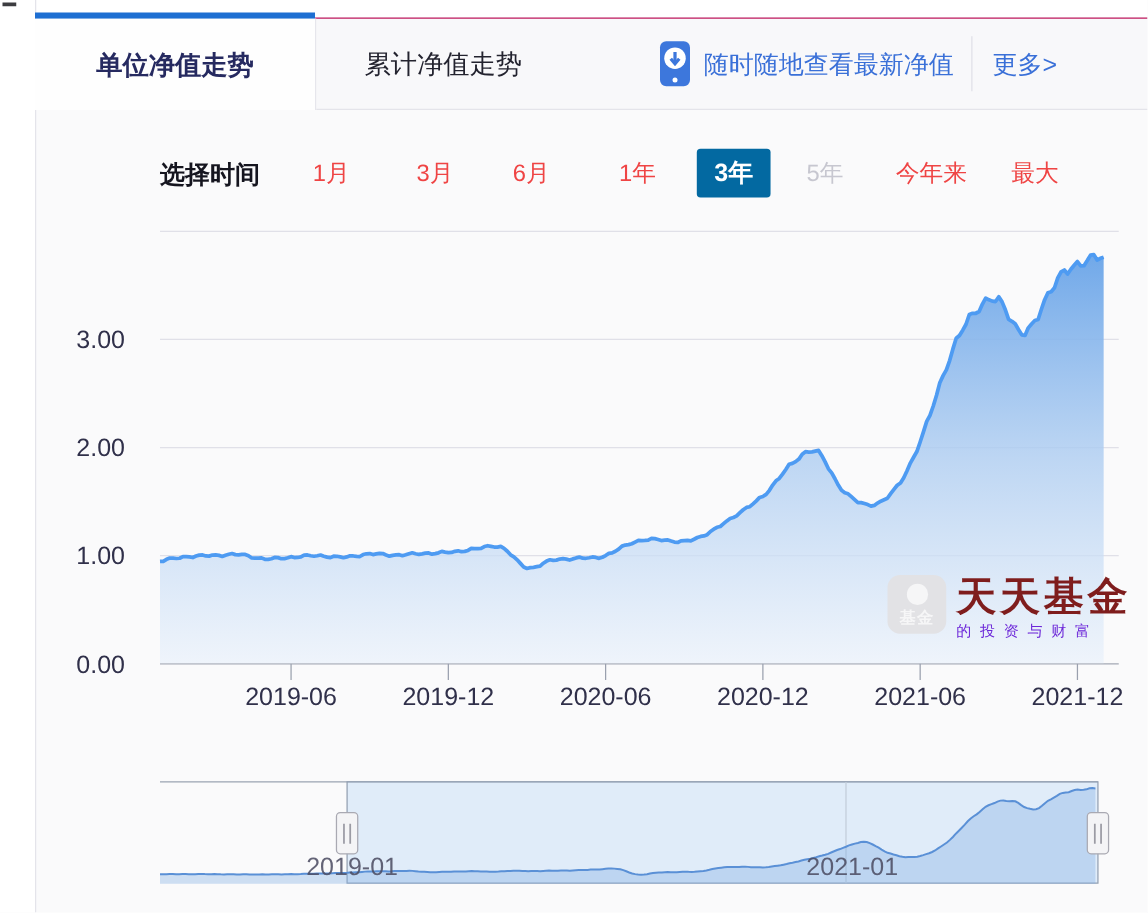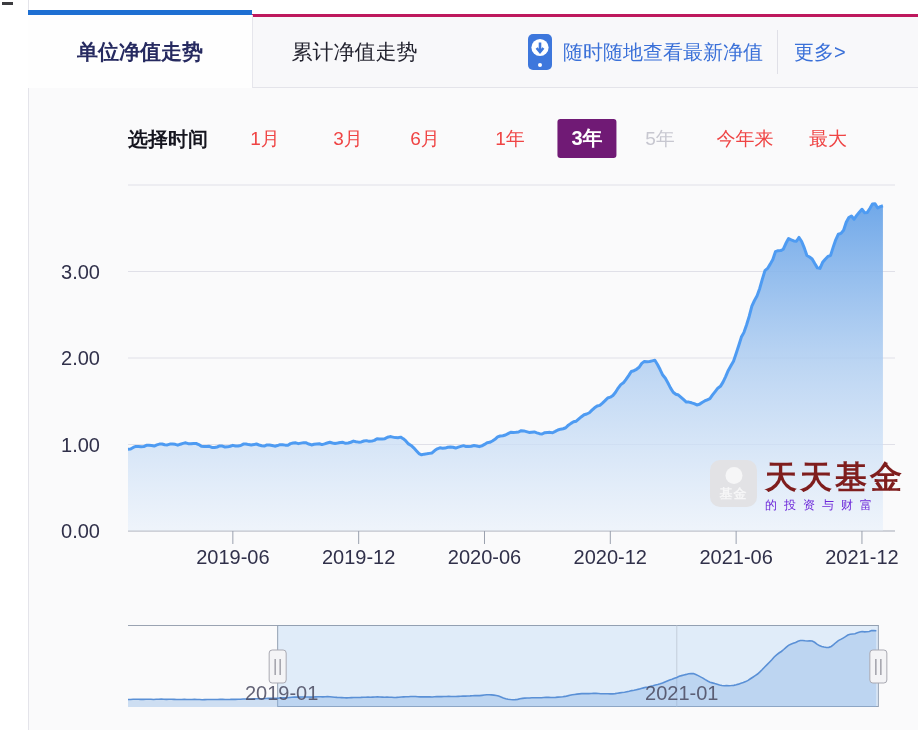--- a/index.html
+++ b/index.html
@@ -10,33 +10,33 @@
   .panel-border{position:absolute;left:28px;top:0;width:1px;height:730px;background:#e4e4ea;}
   .content-bg{position:absolute;left:29px;top:88px;right:0;bottom:0;background:#fafafb;}
 
   
   .tabbar{position:absolute;left:28px;top:10px;right:0;height:78px;}
   .accent-bar{position:absolute;left:0;top:0;width:224px;height:5px;background:#1e6fd2;}
   .tab-active{position:absolute;left:0;top:5px;width:224px;height:73px;background:#fefefe;
       border-right:1px solid #e6e6ec;display:flex;align-items:center;justify-content:center;
       font-size:21px;font-weight:700;color:#262a60;}
   .tab-strip{position:absolute;left:224px;top:4px;right:0;height:74px;background:#f8f8fa;
-      border-top:3px solid #be185d;border-bottom:1px solid #e4e4ea;
+      border-top:1px solid #be185d;border-bottom:1px solid #e4e4ea;
       display:flex;align-items:center;box-sizing:border-box;}
   .tab-inactive{width:205px;text-align:center;font-size:21px;color:#23232f;cursor:pointer;}
   .app-link{margin-left:70px;display:flex;align-items:center;gap:10px;color:#3a70d8;
       font-size:20px;text-decoration:none;cursor:pointer;}
   .vdivider{width:1px;height:44px;background:#e0e0e7;margin-left:14px;}
   .more-link{margin-left:16px;color:#3a70d8;font-size:20px;text-decoration:none;cursor:pointer;}
 
   
   .time-row{position:absolute;left:0;top:0;width:918px;height:0;}
   .time-label{position:absolute;left:128px;top:126px;font-size:20px;font-weight:700;color:#15151f;text-align:right;}
   .time-opt{position:absolute;top:126px;transform:translateX(-50%);font-size:19px;color:#ef4444;cursor:pointer;white-space:nowrap;}
-  .time-opt.selected{top:119px;background:#701a75;color:#ffffff;font-weight:700;
+  .time-opt.selected{top:119px;background:#0369a1;color:#ffffff;font-weight:700;
       padding:6px 14px;border-radius:3px;font-size:20px;}
   .time-opt.disabled{color:#c7c7d0;cursor:default;}
 
   
   #chart-svg{position:absolute;left:0;top:0;}
   .axis-text{font-family:"Liberation Sans", sans-serif;font-size:20px;fill:#30304a;}
   .nav-text{font-family:"Liberation Sans", sans-serif;font-size:20px;fill:#4a4a60;opacity:.85;}
 
   
   .watermark{position:absolute;left:710px;top:460px;display:flex;align-items:flex-start;gap:8px;

